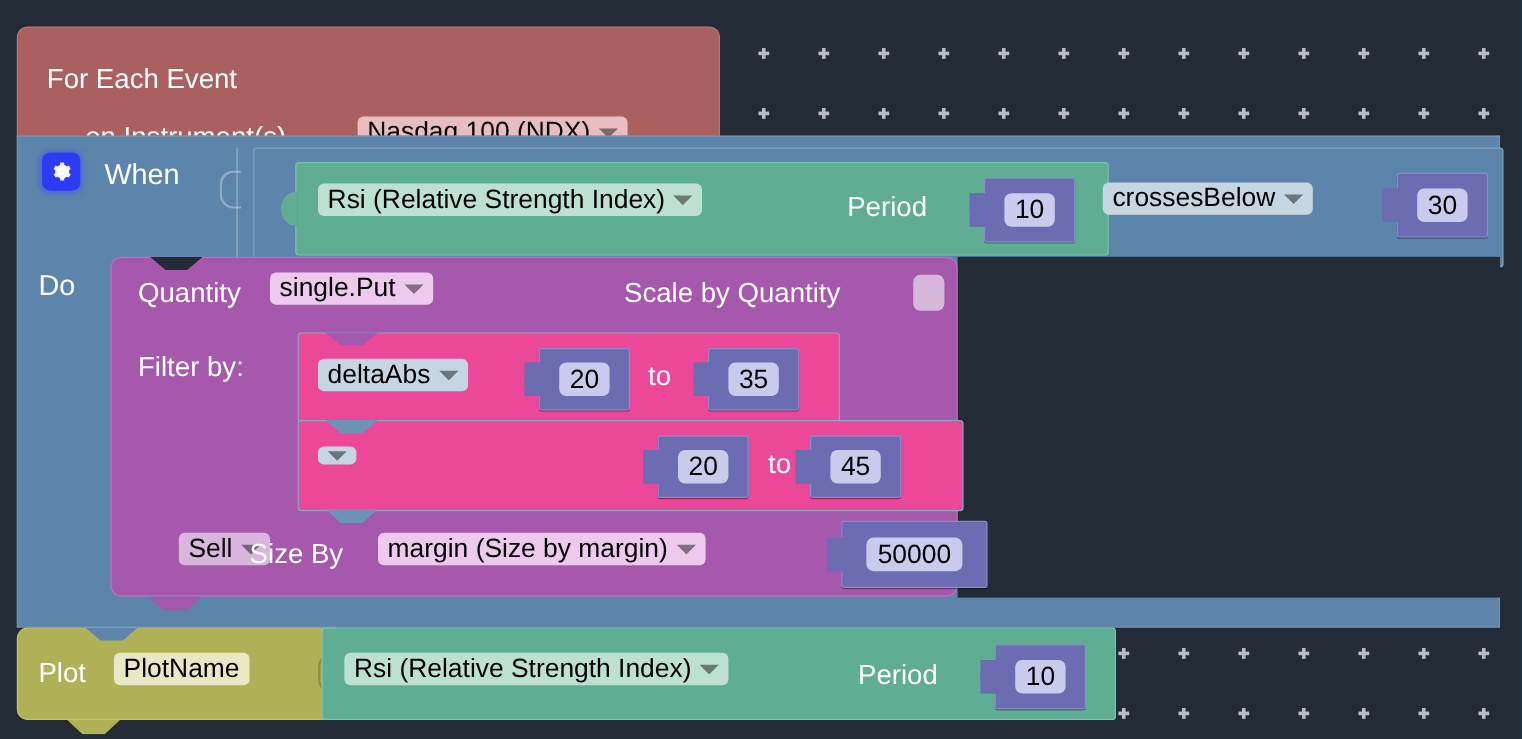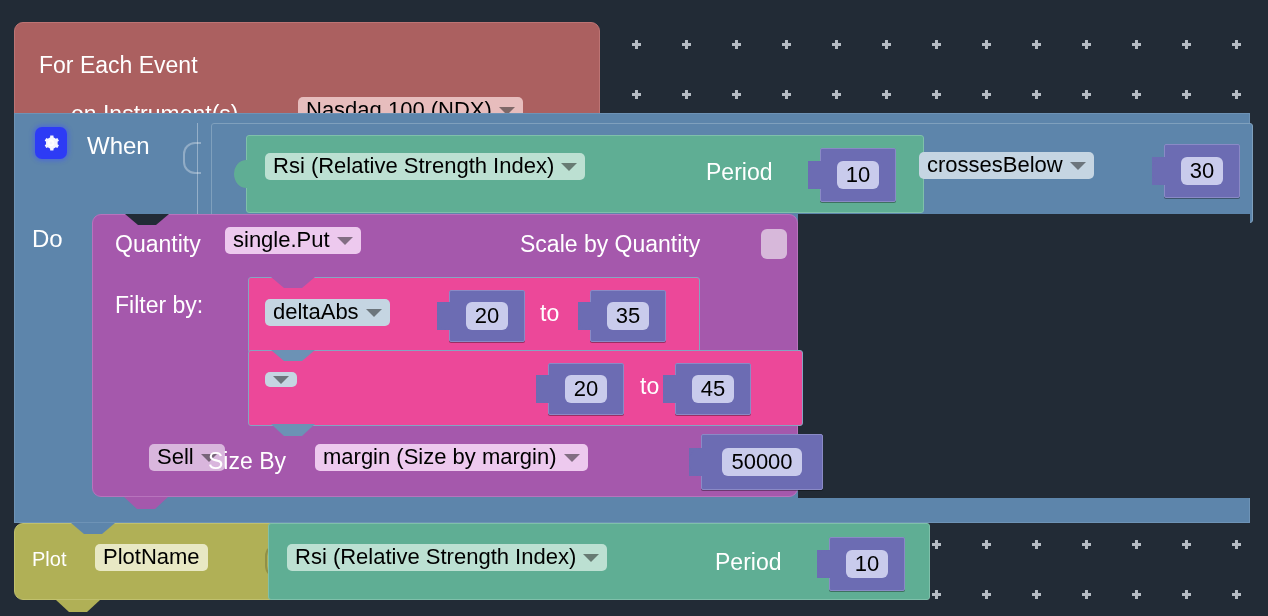--- a/index.html
+++ b/index.html
@@ -426,21 +426,21 @@
     </div>
     <div class="numblk" style="left:608px;top:219px;width:120px;height:54px;">
       <span class="tab"></span>
       <span class="nv">50000</span>
     </div>
   </div>
   <div id="doNotchBot"></div>
 
   <div class="blk" id="plotBlk">
     <div id="plotNotchTop"></div>
-    <div class="lbl" style="position:absolute;left:17px;top:25px;font-size:20px;">Plot</div>
+    <div class="lbl" style="position:absolute;left:17px;top:25px;font-size:23px;">Plot</div>
     <div class="field oliveField" style="position:absolute;left:80px;top:20px;">
       <span>PlotName</span>
     </div>
     <div style="position:absolute;left:250px;top:20px;width:16px;height:30px;border:2px solid rgba(0,0,0,.18);border-right:none;border-radius:12px 0 0 12px;"></div>
   </div>
   <div id="plotNotchBot"></div>
 
   <div class="blk" id="plotRsiBlk" style="left:268px;top:523px;">
     <div class="field greenField" style="position:absolute;left:18px;top:20px;">
       <span>Rsi (Relative Strength Index)</span>

